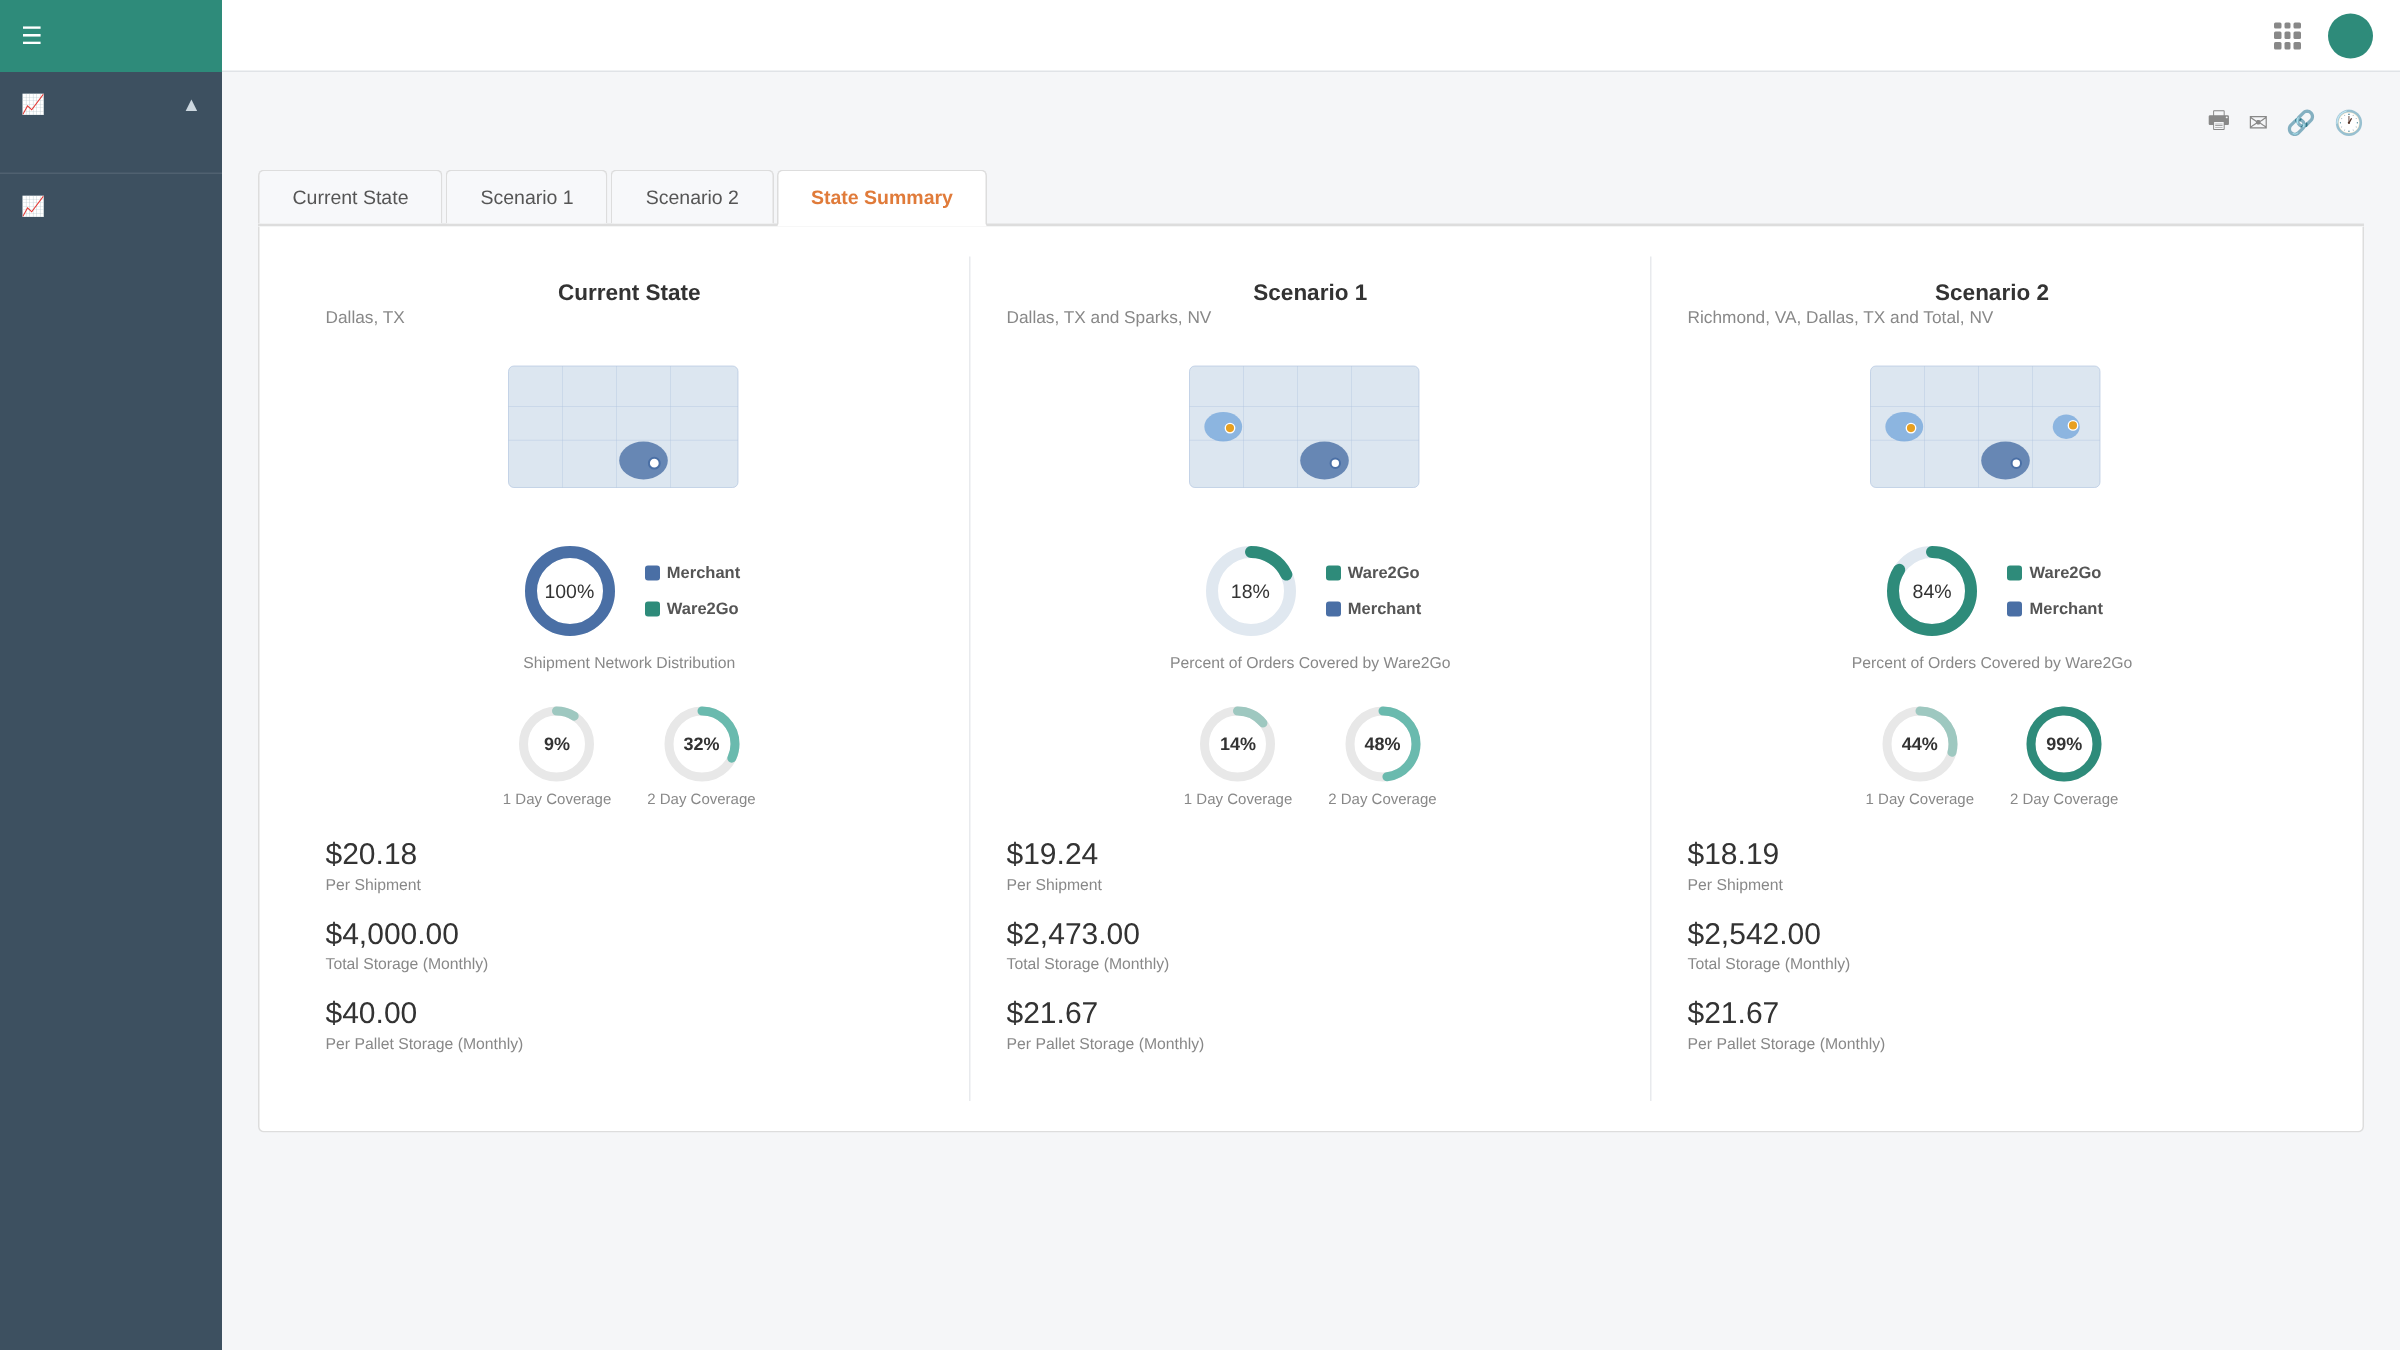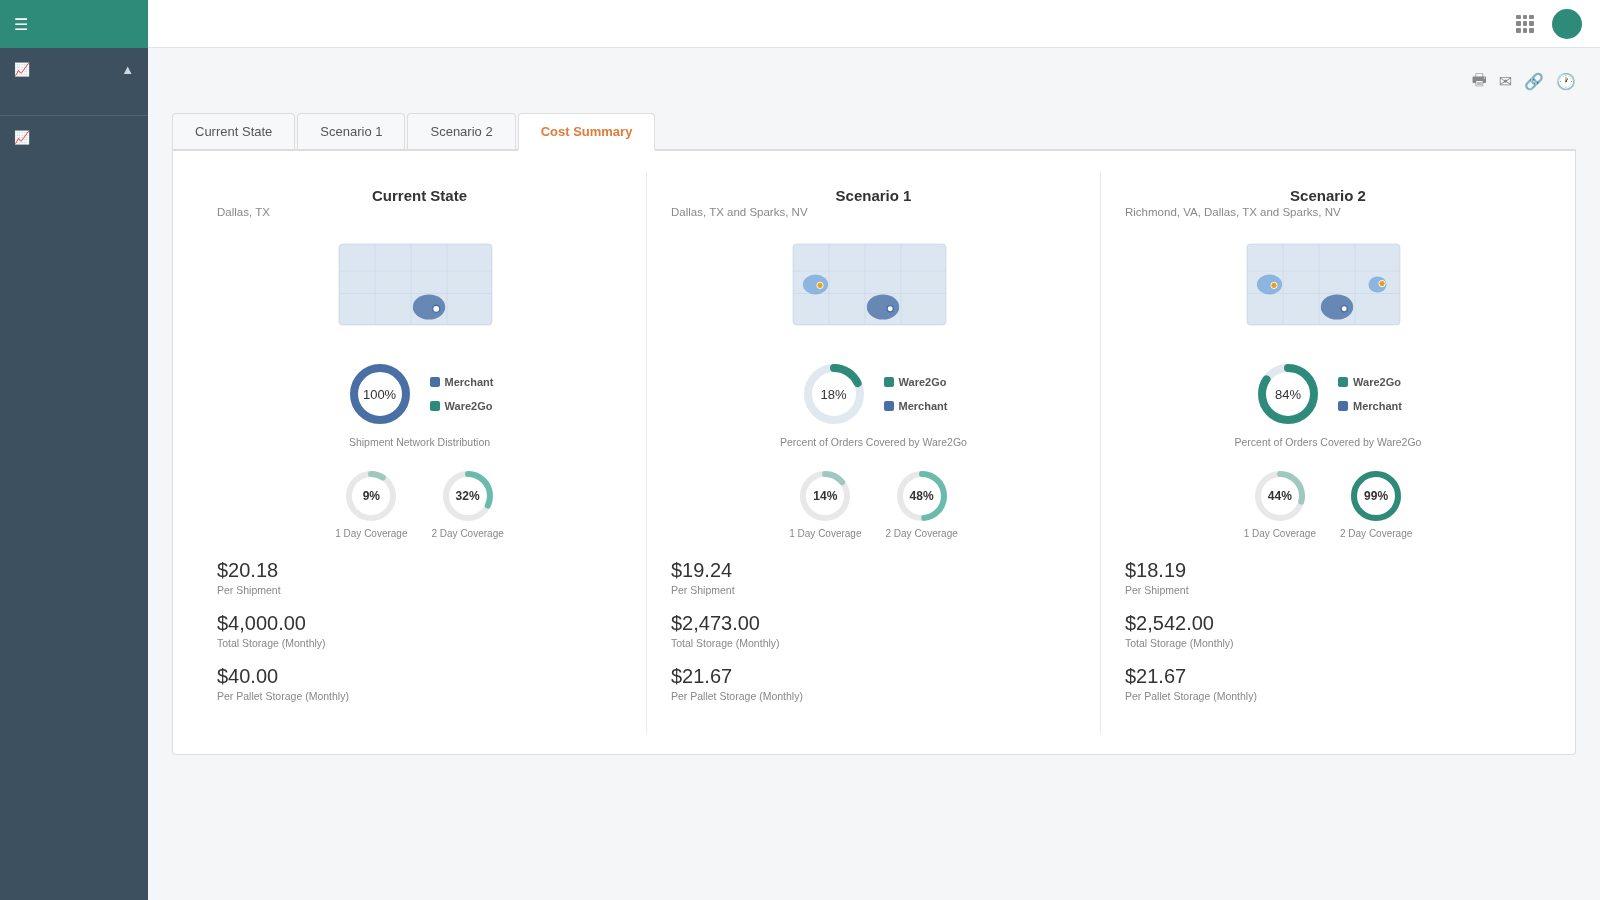--- a/index.html
+++ b/index.html
@@ -361,21 +361,21 @@
         <span class="header-icon-btn">✉</span>
         <span class="header-icon-btn">🔗</span>
         <span class="header-icon-btn">🕐</span>
       </div>
     </div>
 
     <div class="tabs">
       <div class="tab">Current State</div>
       <div class="tab">Scenario 1</div>
       <div class="tab">Scenario 2</div>
-      <div class="tab active">Cost Summary</div>
+      <div class="tab active">State Summary</div>
     </div>
 
     <div class="panel">
       <div class="scenarios-grid" id="scenarios-grid">
 
       <div class="scenario-col">
     <div class="scenario-title">Current State</div>
     <div class="scenario-subtitle">Dallas, TX</div>
     <div class="map-container">
       <svg viewBox="0 0 200 120" class="map-svg" xmlns="http://www.w3.org/2000/svg">
@@ -509,21 +509,21 @@
       <div class="cost-value">$19.24</div>
       <div class="cost-label">Per Shipment</div>
       <div class="cost-value">$2,473.00</div>
       <div class="cost-label">Total Storage (Monthly)</div>
       <div class="cost-value">$21.67</div>
       <div class="cost-label">Per Pallet Storage (Monthly)</div>
     </div>
   </div>
           <div class="scenario-col">
     <div class="scenario-title">Scenario 2</div>
-    <div class="scenario-subtitle">Richmond, VA, Dallas, TX and Sparks, NV</div>
+    <div class="scenario-subtitle">Richmond, VA, Dallas, TX and Total, NV</div>
     <div class="map-container">
       <svg viewBox="0 0 200 120" class="map-svg" xmlns="http://www.w3.org/2000/svg">
 
     <rect x="10" y="10" width="170" height="90" rx="4" fill="#dce6f0" stroke="#b0c4de" stroke-width="0.5"></rect>
 
     <line x1="10" y1="40" x2="180" y2="40" stroke="#b0c4de" stroke-width="0.3"></line>
     <line x1="10" y1="65" x2="180" y2="65" stroke="#b0c4de" stroke-width="0.3"></line>
     <line x1="50" y1="10" x2="50" y2="100" stroke="#b0c4de" stroke-width="0.3"></line>
     <line x1="90" y1="10" x2="90" y2="100" stroke="#b0c4de" stroke-width="0.3"></line>
     <line x1="130" y1="10" x2="130" y2="100" stroke="#b0c4de" stroke-width="0.3"></line>

